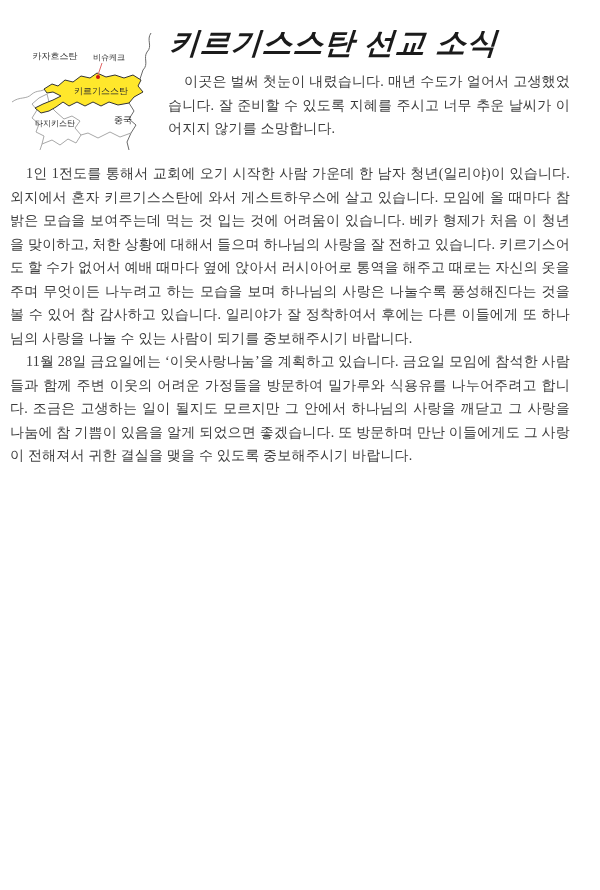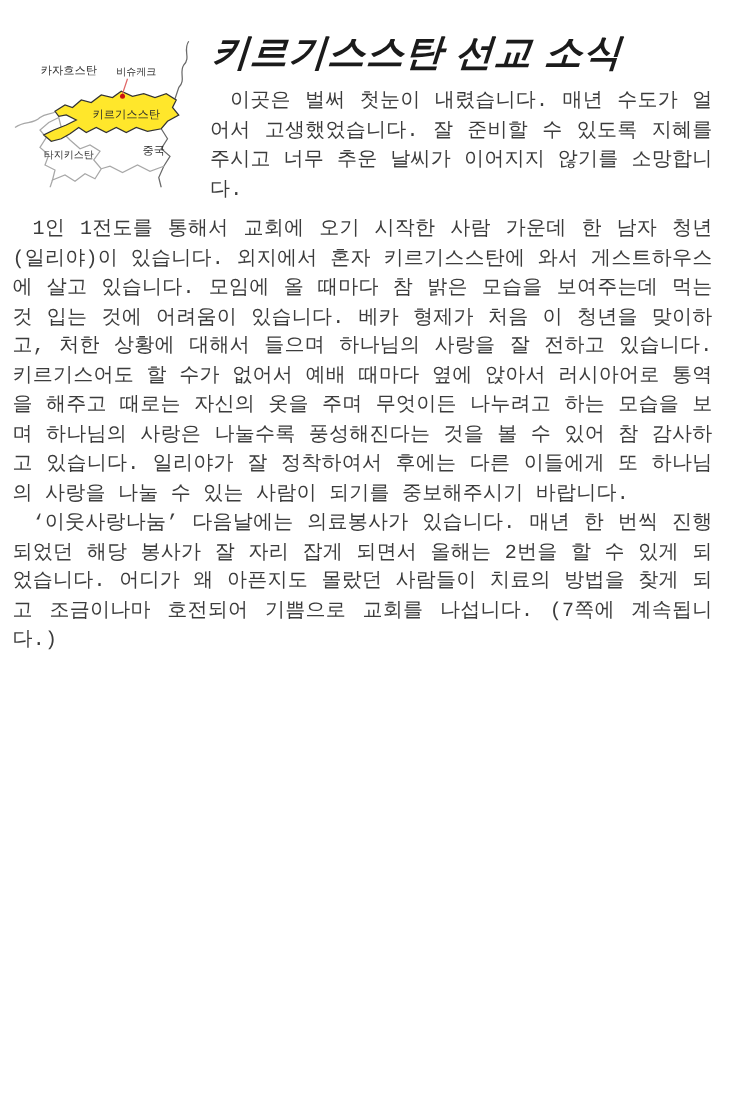--- a/index.html
+++ b/index.html
@@ -34,28 +34,27 @@
     font-style: italic;
     color: #1b1b1b;
     margin: 2px 0 10px 4px;
     letter-spacing: 1px;
     transform: skewX(-4deg);
     transform-origin: left bottom;
     font-family: "Liberation Sans", "DejaVu Sans", sans-serif;
     white-space: nowrap;
   }
   p.para {
-    font-size: 16px;
+    font-size: 14px;
     line-height: 23.5px;
     text-align: justify;
     text-indent: 16px;
     margin: 0;
     word-break: break-all;
     letter-spacing: 0.2px;
-    font-family: Liberation Mono, monospace;
   }
   .intro-wrap { margin-left: 2px; }
   .body-text { clear: left; padding-top: 8px; }
 </style>
 </head>
 <body>
 
 <div class="page">
 
   <div class="map-figure">
@@ -86,16 +85,16 @@
   </div>
 
   <h1 class="title">키르기스스탄 선교 소식</h1>
 
   <div class="intro-wrap">
     <p class="para">이곳은 벌써 첫눈이 내렸습니다. 매년 수도가 얼어서 고생했었습니다. 잘 준비할 수 있도록 지혜를 주시고 너무 추운 날씨가 이어지지 않기를 소망합니다.</p>
   </div>
 
   <div class="body-text">
     <p class="para">1인 1전도를 통해서 교회에 오기 시작한 사람 가운데 한 남자 청년(일리야)이 있습니다. 외지에서 혼자 키르기스스탄에 와서 게스트하우스에 살고 있습니다. 모임에 올 때마다 참 밝은 모습을 보여주는데 먹는 것 입는 것에 어려움이 있습니다. 베카 형제가 처음 이 청년을 맞이하고, 처한 상황에 대해서 들으며 하나님의 사랑을 잘 전하고 있습니다. 키르기스어도 할 수가 없어서 예배 때마다 옆에 앉아서 러시아어로 통역을 해주고 때로는 자신의 옷을 주며 무엇이든 나누려고 하는 모습을 보며 하나님의 사랑은 나눌수록 풍성해진다는 것을 볼 수 있어 참 감사하고 있습니다. 일리야가 잘 정착하여서 후에는 다른 이들에게 또 하나님의 사랑을 나눌 수 있는 사람이 되기를 중보해주시기 바랍니다.</p>
-    <p class="para">‘이웃사랑나눔’ 다음날에는 의료봉사가 있습니다. 매년 한 번씩 진행되었던 해당 봉사가 잘 자리 잡게 되면서 올해는 2번을 할 수 있게 되었습니다. 어디가 왜 아픈지도 몰랐던 사람들이 치료의 방법을 찾게 되고 조금이나마 호전되어 기쁨으로 교회를 나섭니다. (7쪽에 계속됩니다.)</p>
+    <p class="para">11월 28일 금요일에는 ‘이웃사랑나눔’을 계획하고 있습니다. 금요일 모임에 참석한 사람들과 함께 주변 이웃의 어려운 가정들을 방문하여 밀가루와 식용유를 나누어주려고 합니다. 조금은 고생하는 일이 될지도 모르지만 그 안에서 하나님의 사랑을 깨닫고 그 사랑을 나눔에 참 기쁨이 있음을 알게 되었으면 좋겠습니다. 또 방문하며 만난 이들에게도 그 사랑이 전해져서 귀한 결실을 맺을 수 있도록 중보해주시기 바랍니다.</p>
   </div>
 
 </div>
 
 </body></html>

